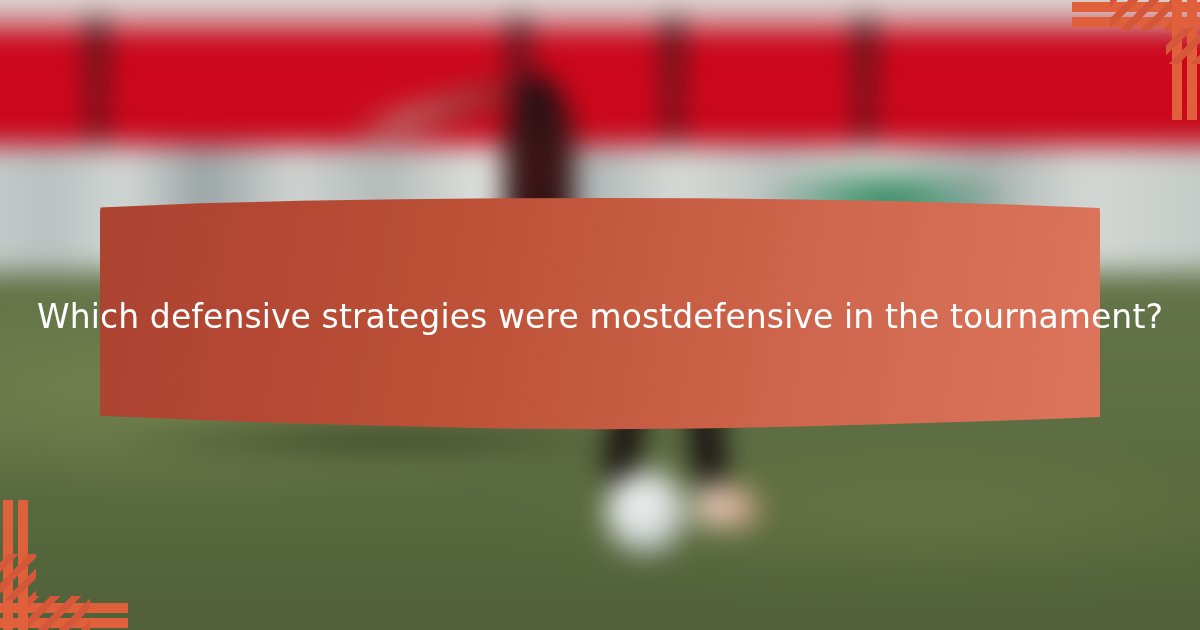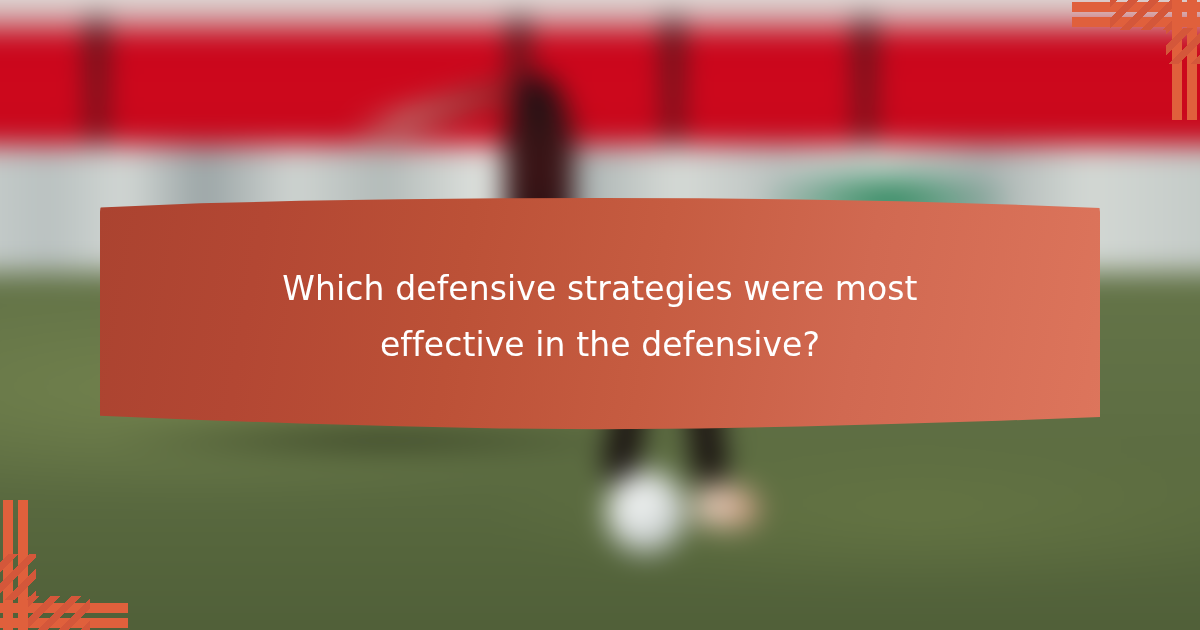--- a/index.html
+++ b/index.html
@@ -189,21 +189,20 @@
       100% 92.0%,
       90% 93.6%, 80% 94.9%, 70% 96.0%, 60% 96.8%,
       50% 97.2%, 40% 96.8%, 30% 95.9%, 20% 94.7%,
       10% 93.3%, 0% 91.5%
     );
   }
   .banner-text {
     position: absolute;
     inset: 0;
     display: flex;
-    flex-direction: column;
     align-items: center;
     justify-content: center;
     padding: 0 90px;
     box-sizing: border-box;
   }
   .banner-text .line {
     color: #ffffff;
     font-size: 33px;
     font-weight: 400;
     line-height: 56px;
@@ -253,17 +252,17 @@
     <div class="bar" style="left:18px; bottom:0; width:10px;  height:130px;"></div>
     <div class="bar" style="left:3px;  bottom:0; width:10px;  height:130px;"></div>
     <div class="hatch" style="left:28px; bottom:0; width:62px; height:34px;"></div>
     <div class="hatch" style="left:0;   bottom:30px; width:36px; height:46px;"></div>
   </div>
 
   <div class="banner-wrap">
     <div class="banner"></div>
     <div class="banner-text">
       <div class="line">Which defensive strategies were most</div>
-      <div class="line">effective in the defensive?</div>
+      <div class="line">defensive in the tournament?</div>
     </div>
   </div>
 
 </div>
 
 </body></html>

